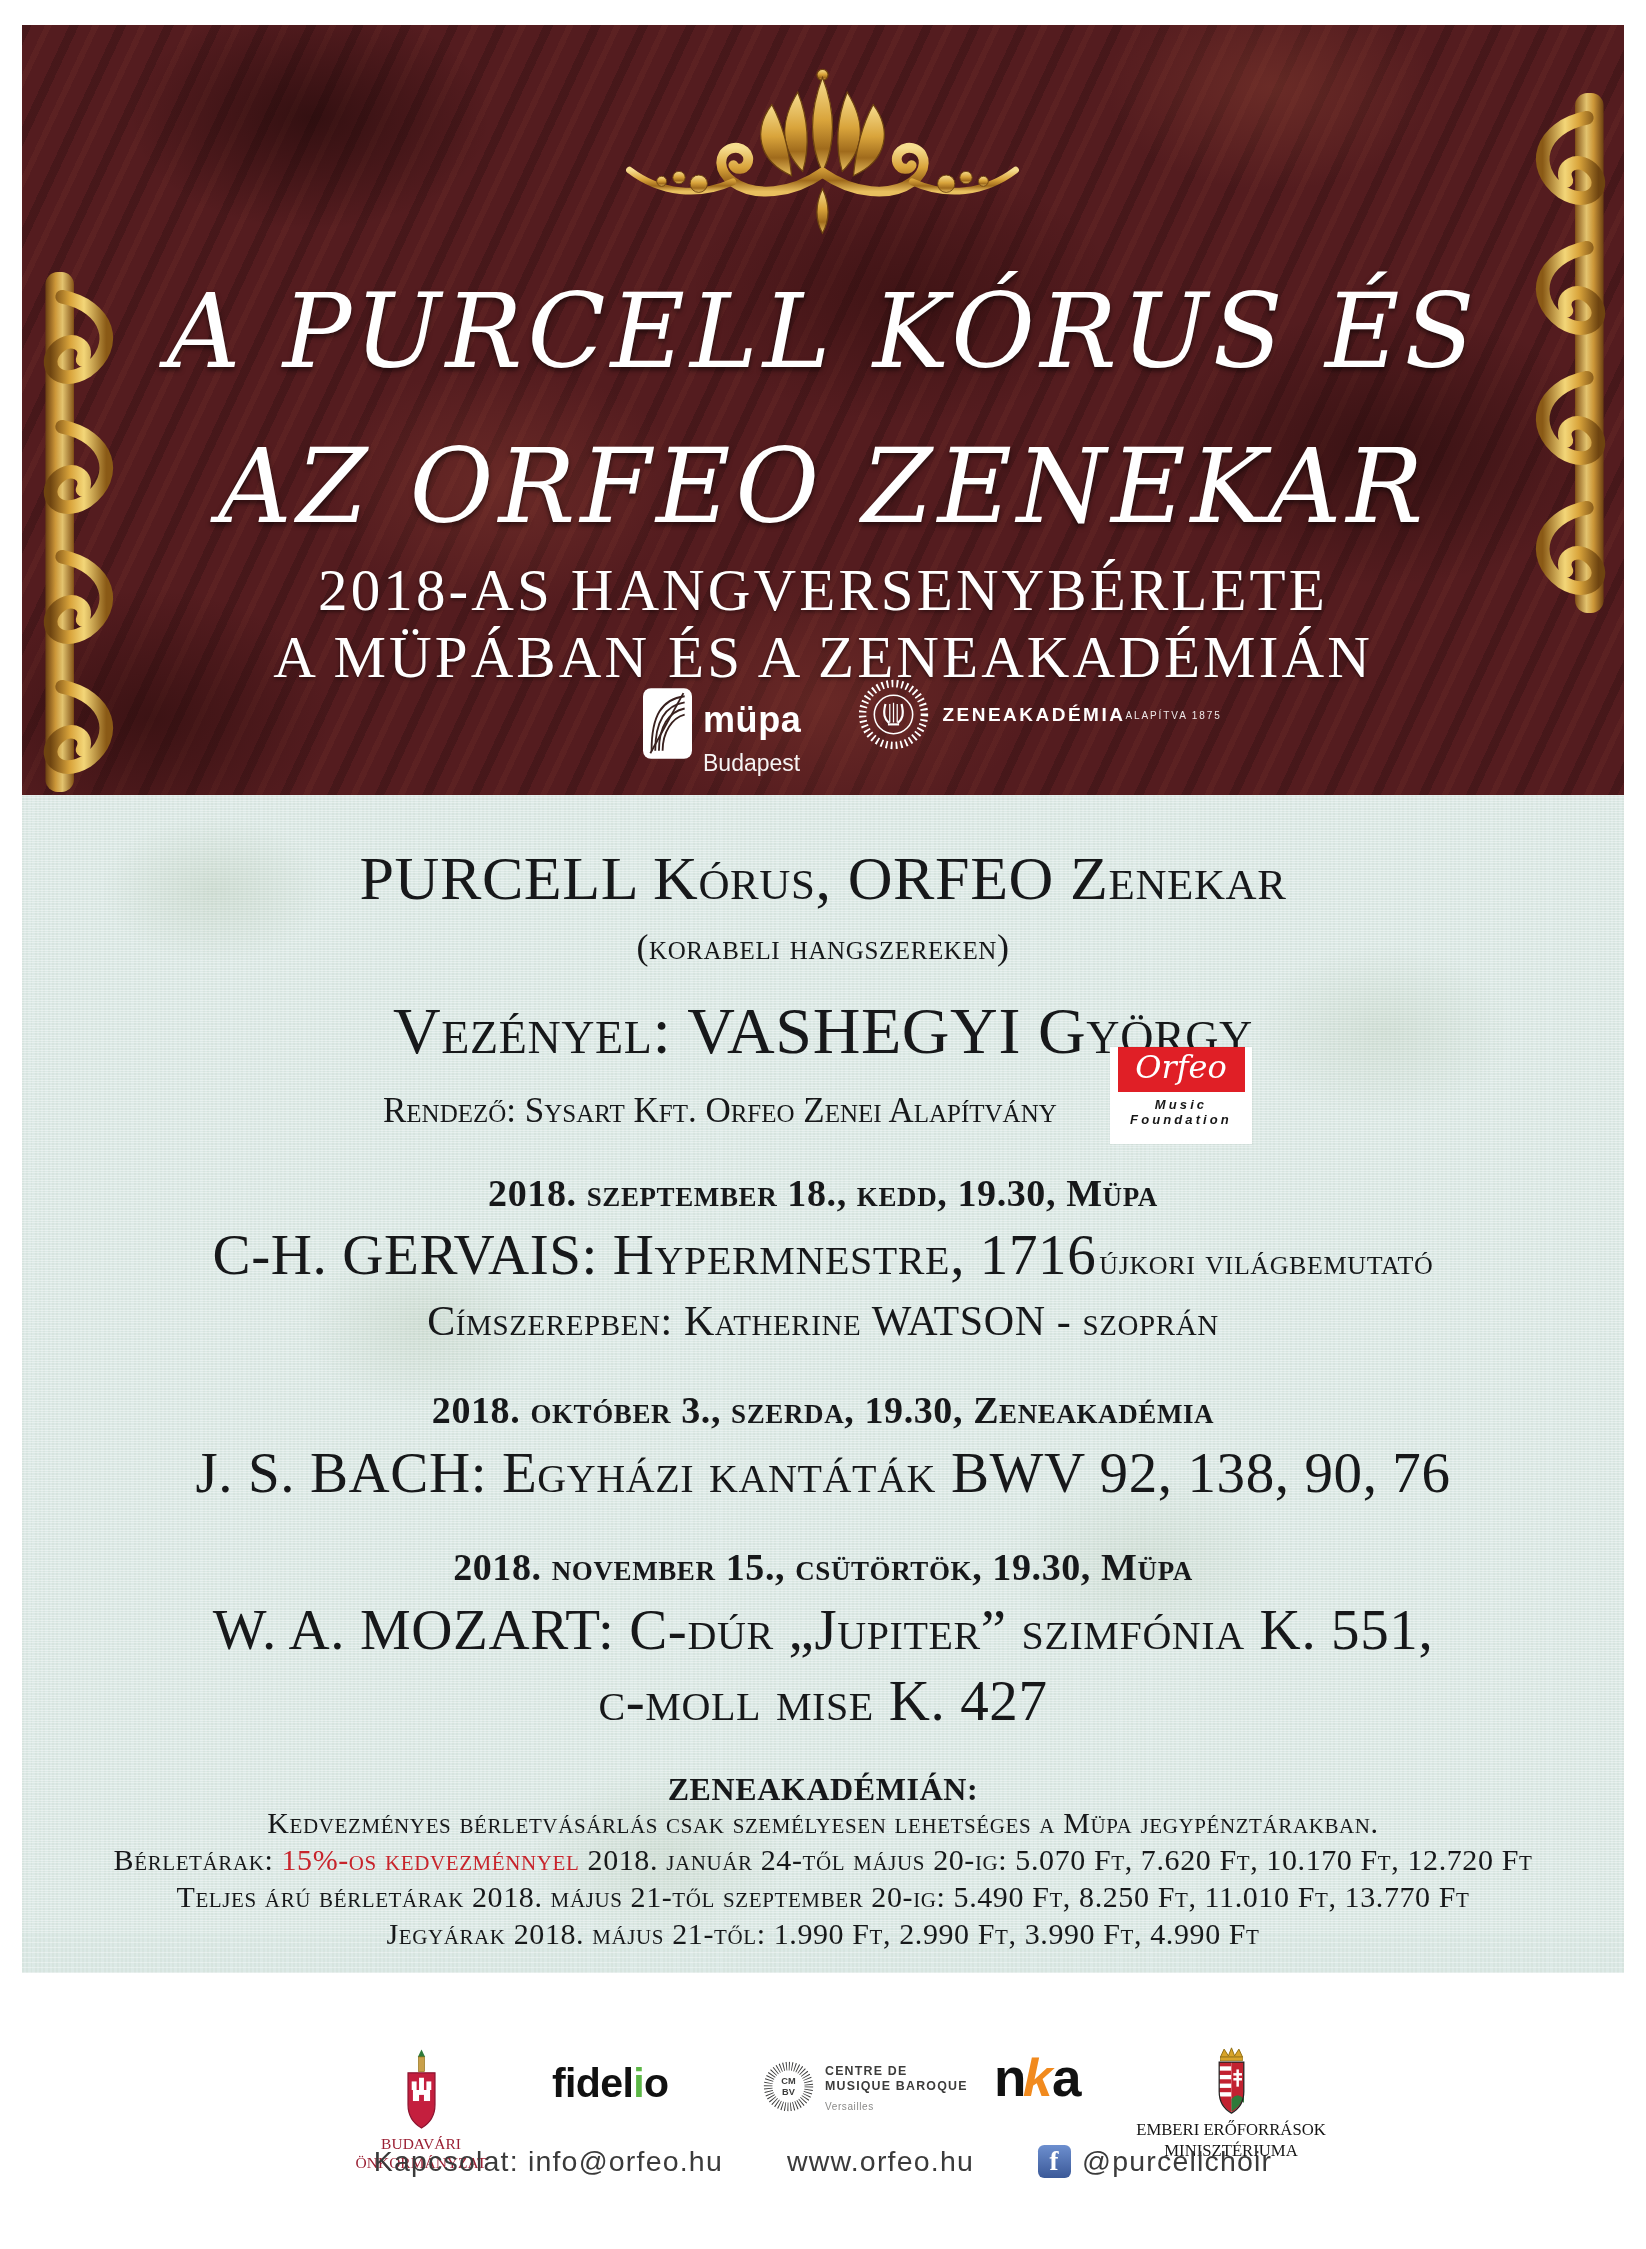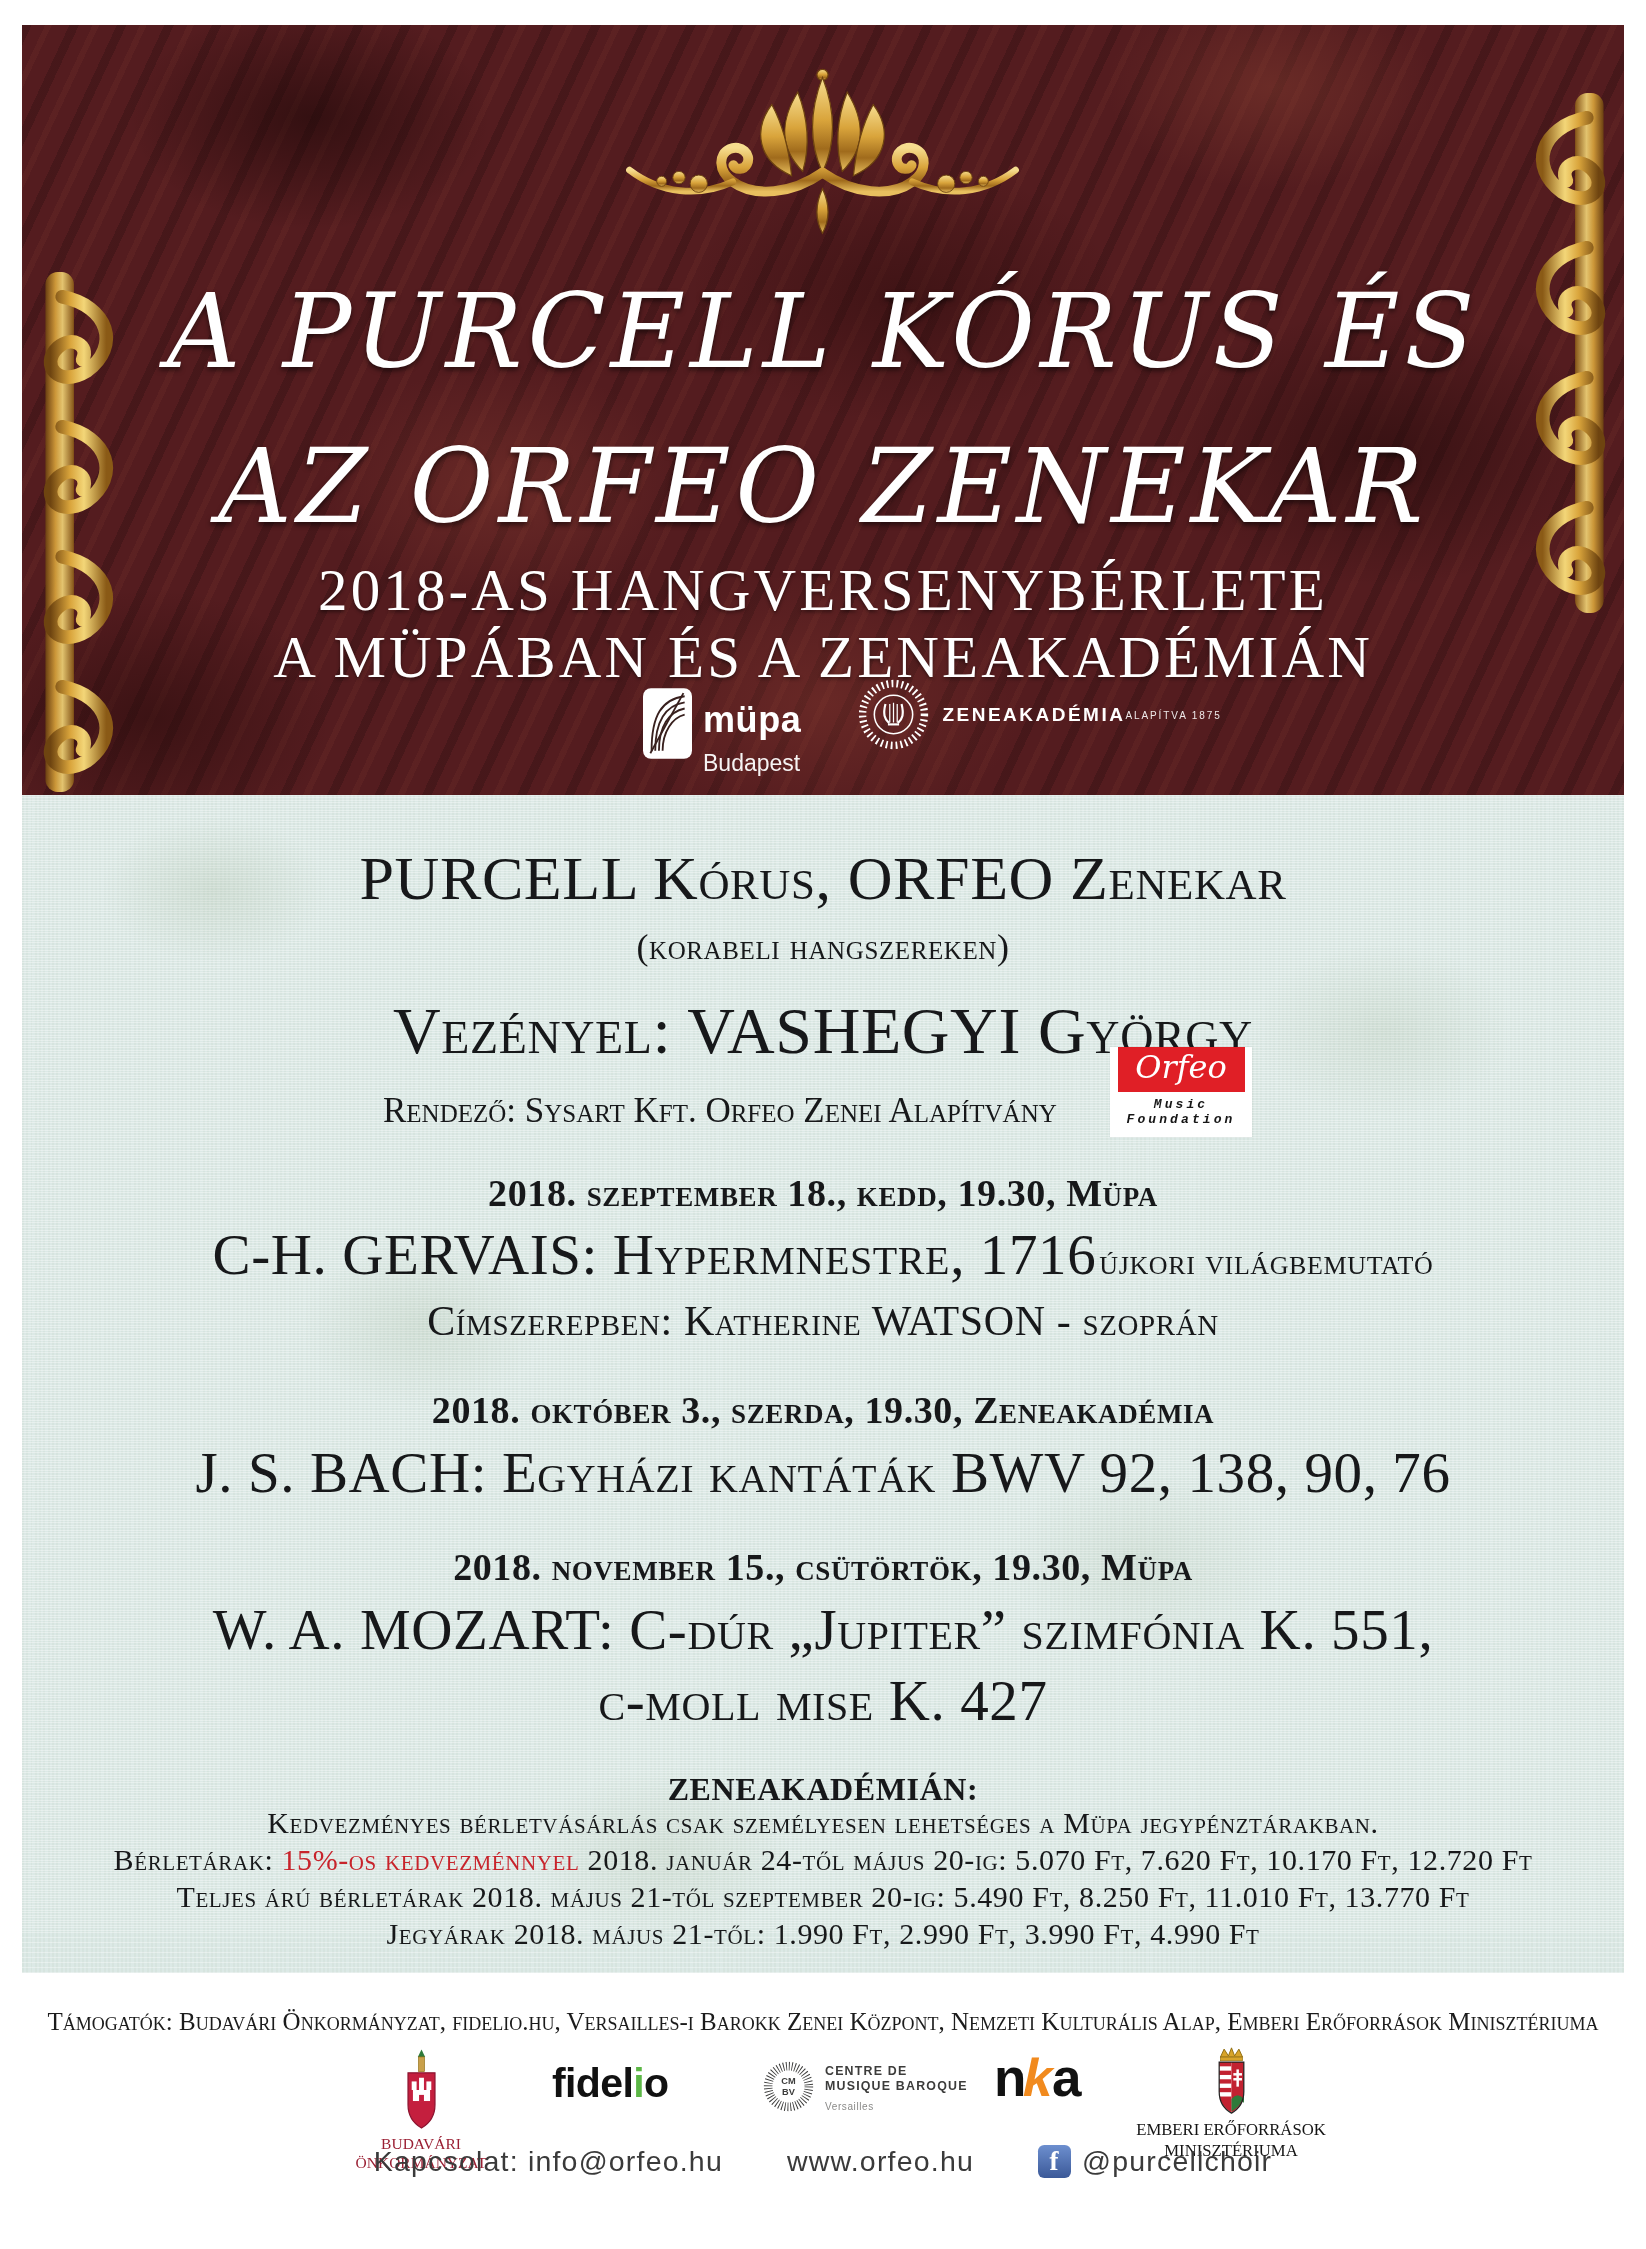--- a/index.html
+++ b/index.html
@@ -55,22 +55,22 @@
   .tl{position:absolute;left:0;width:1602px;text-align:center;color:#17181a;
       font-variant:small-caps;letter-spacing:0.6px;white-space:nowrap;}
   .performers{top:48px;font-size:62px;}
   .inote{top:131px;font-size:36px;}
   .conductor{top:182px;font-size:66px;margin-top:16px;}
   .organizer{position:absolute;left:361px;top:296px;font-size:35px;font-variant:small-caps;color:#17181a;white-space:nowrap;}
 
   .orfeo{position:absolute;left:1088px;top:252px;width:142px;background:#fff;text-align:center;box-shadow:0 0 0 0.6px rgba(0,0,0,.04);}
   .orfeo-red{width:127px;height:45px;margin:0 auto;background:#e01f26;color:#fff;
              font-family:"DejaVu Serif",serif;font-style:italic;font-size:32px;line-height:41px;}
-  .orfeo-sub{color:#161616;font-family:Liberation Mono, monospace;font-style:italic;font-weight:700;
-             font-size:13px;letter-spacing:3.1px;padding:5px 0 10px;}
+  .orfeo-sub{color:#161616;font-family:Liberation Sans, sans-serif;font-style:italic;font-weight:700;
+             font-size:13px;letter-spacing:3.1px;padding:5px 0 17px;}
 
   .cdate{font-size:38px;font-weight:700;}
   .cprog{font-size:57px;}
   .cnote{font-size:37px;}
   .ccast{font-size:42px;}
   .d1{top:376px}.p1{top:427px}.cast1{top:502px}
   .d2{top:593px}.p2{top:645px}
   .d3{top:750px}.p3a{top:802px}.p3b{top:873px}
 
   .tik-h{top:976px;font-size:32px;font-weight:700;}
@@ -240,21 +240,20 @@
 
     <div class="tl tik-h">ZENEAKADÉMIÁN:</div>
     <div class="tl tik tk1">Kedvezményes bérletvásárlás csak személyesen lehetséges a Müpa jegypénztárakban.</div>
     <div class="tl tik tk2">
       <span>Bérletárak: </span><span class="red">15%-os kedvezménnyel</span><span> 2018. január 24-től május 20-ig: 5.070 Ft, 7.620 Ft, 10.170 Ft, 12.720 Ft</span>
     </div>
     <div class="tl tik tk3">Teljes árú bérletárak 2018. május 21-től szeptember 20-ig: 5.490 Ft, 8.250 Ft, 11.010 Ft, 13.770 Ft</div>
     <div class="tl tik tk4">Jegyárak 2018. május 21-től: 1.990 Ft, 2.990 Ft, 3.990 Ft, 4.990 Ft</div>
   </div>
 
-  <div class="supporters">Támogatók: Budavári Önkormányzat, fidelio.hu, Versailles-i Barokk Zenei Központ, Nemzeti Kulturális Alap, Emberi Erőforrások Minisztériuma</div>
 
   <div class="budavari">
     <svg width="49" height="82" viewBox="0 0 80 132" style="display:block;margin:0 auto;">
       <path d="M40 0 L46 12 H34 Z" fill="#2f7a3a"></path>
       <rect x="35" y="12" width="10" height="24" fill="#c9a04a" stroke="#8c6a10" stroke-width="1"></rect>
       <path d="M18 38 H62 V90 C62 110 52 121 40 128 C28 121 18 110 18 90 Z" fill="#c41f3e" stroke="#8c1430" stroke-width="2"></path>
       <g fill="#ffffff">
         <rect x="24" y="52" width="8" height="14"></rect>
           <rect x="36" y="46" width="8" height="20"></rect>
           <rect x="48" y="52" width="8" height="14"></rect>

